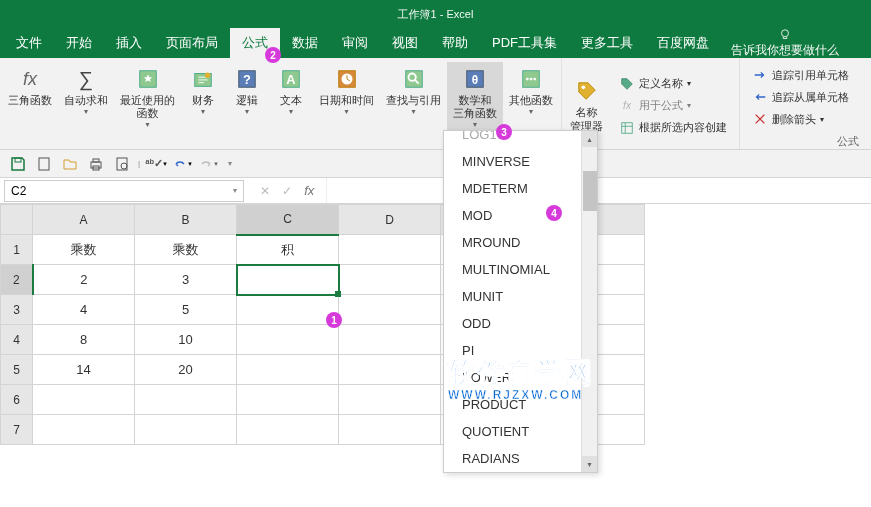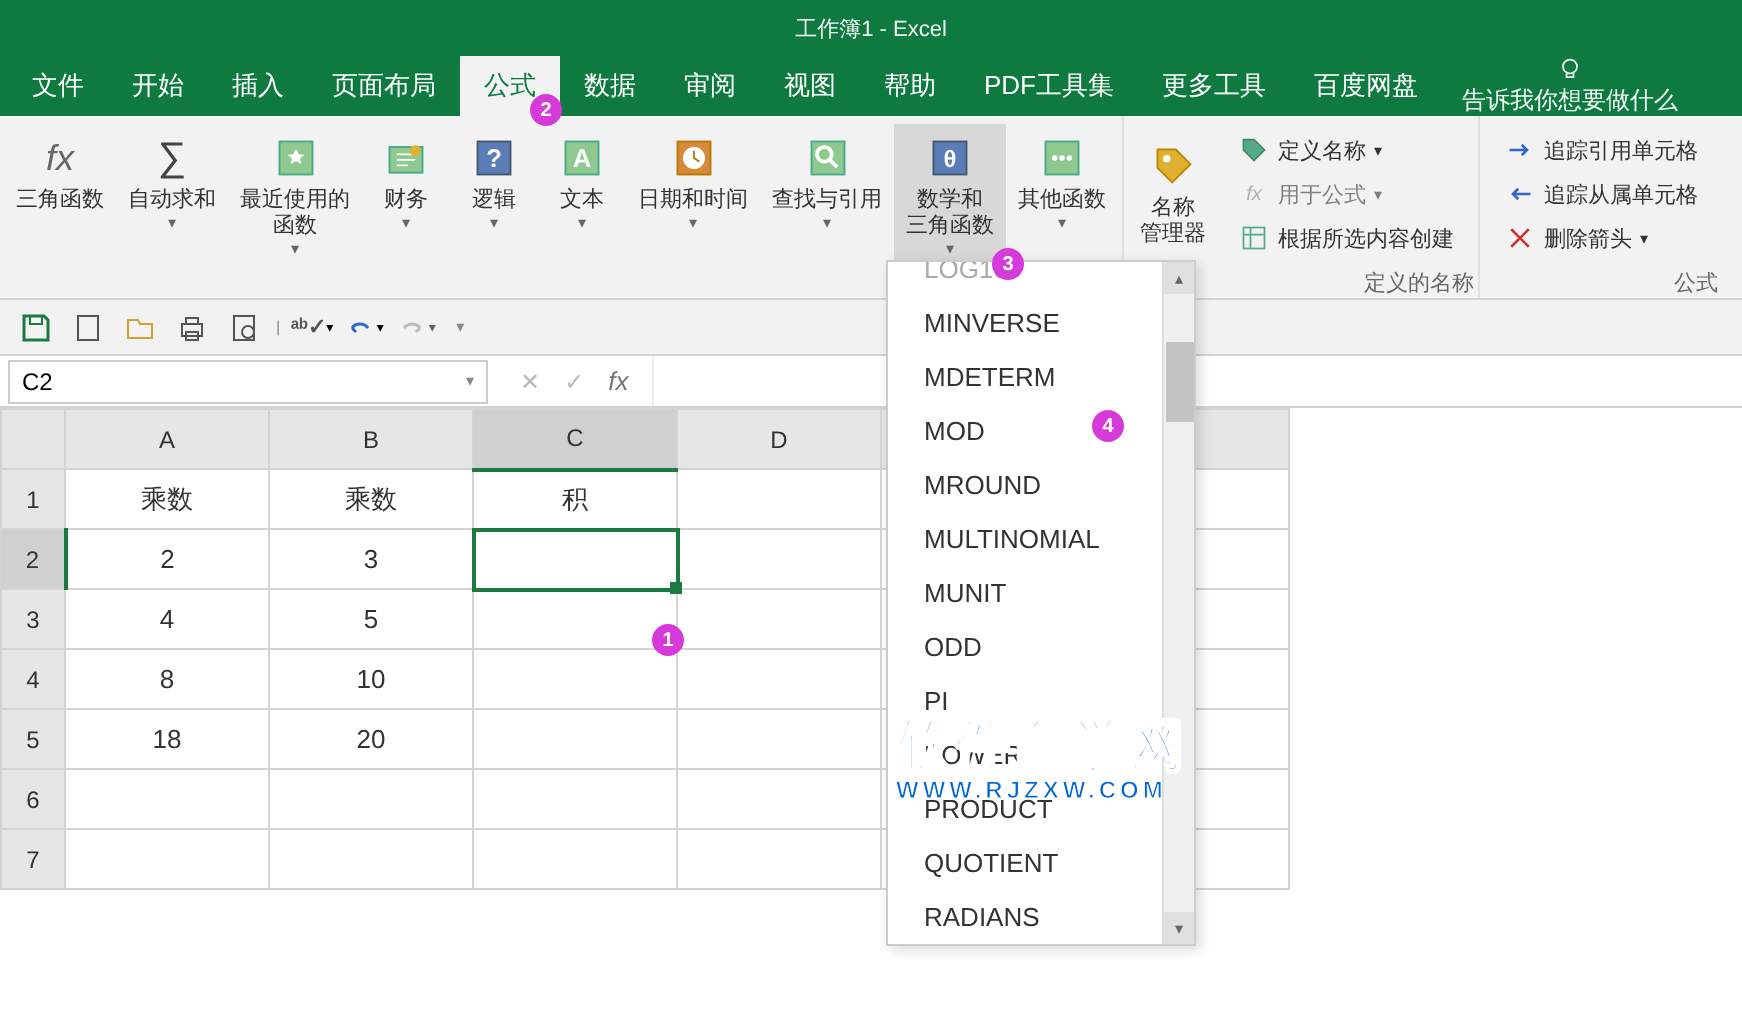--- a/index.html
+++ b/index.html
@@ -237,21 +237,20 @@
           <span class="small-icon">
               <svg width="14" height="14" viewBox="0 0 16 16">
                 <rect x="2" y="2" width="12" height="12" fill="none" stroke="#5a8"></rect>
                 <path d="M2 6h12M6 2v12" stroke="#5a8"></path>
               </svg>
             </span>
           <span>根据所选内容创建</span>
         </div>
       </div>
     </div>
-    <div class="ribbon-group-label">定义的名称</div>
   </div>
 
   <div class="ribbon-group" style="border-right:none;">
     <div style="display:flex;flex-direction:column;padding:2px 4px;flex:1;">
       <div class="ribbon-small-item">
         <span class="small-icon">
             <svg width="14" height="14" viewBox="0 0 16 16">
               <path d="M2 8h10M9 5l3 3-3 3" fill="none" stroke="#36c" stroke-width="1.5"></path>
             </svg>
           </span>
@@ -387,21 +386,21 @@
     <th class="row-head">4</th>
     <td>8</td>
     <td>10</td>
     <td></td>
     <td></td>
     <td></td>
     <td></td>
   </tr>
   <tr>
     <th class="row-head">5</th>
-    <td>18</td>
+    <td>14</td>
     <td>20</td>
     <td></td>
     <td></td>
     <td></td>
     <td></td>
   </tr>
   <tr>
     <th class="row-head">6</th>
     <td></td>
     <td></td>

